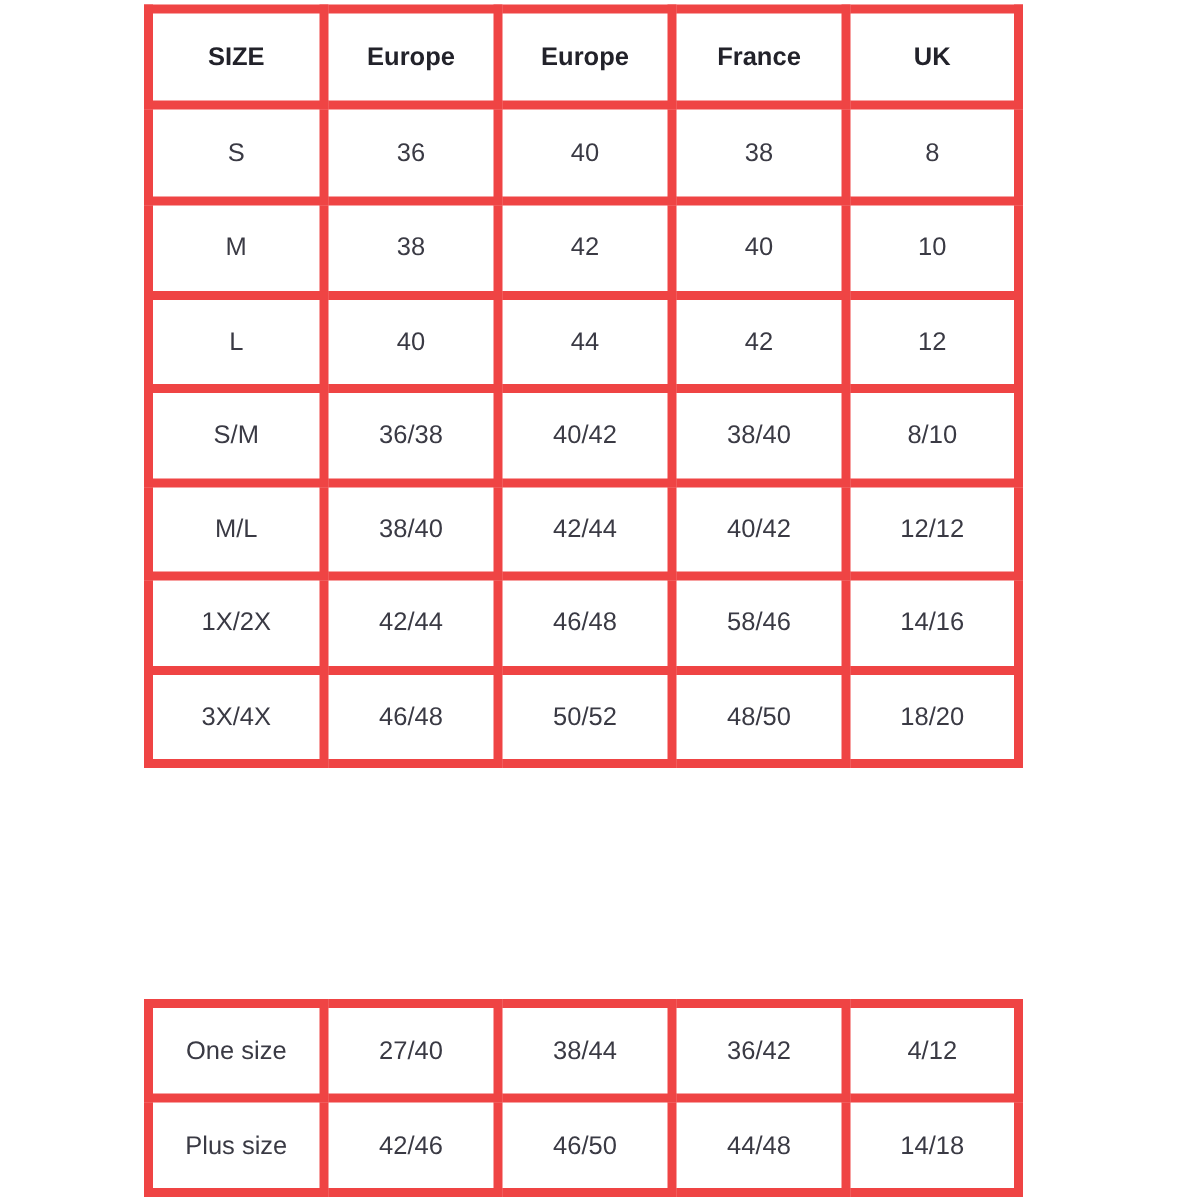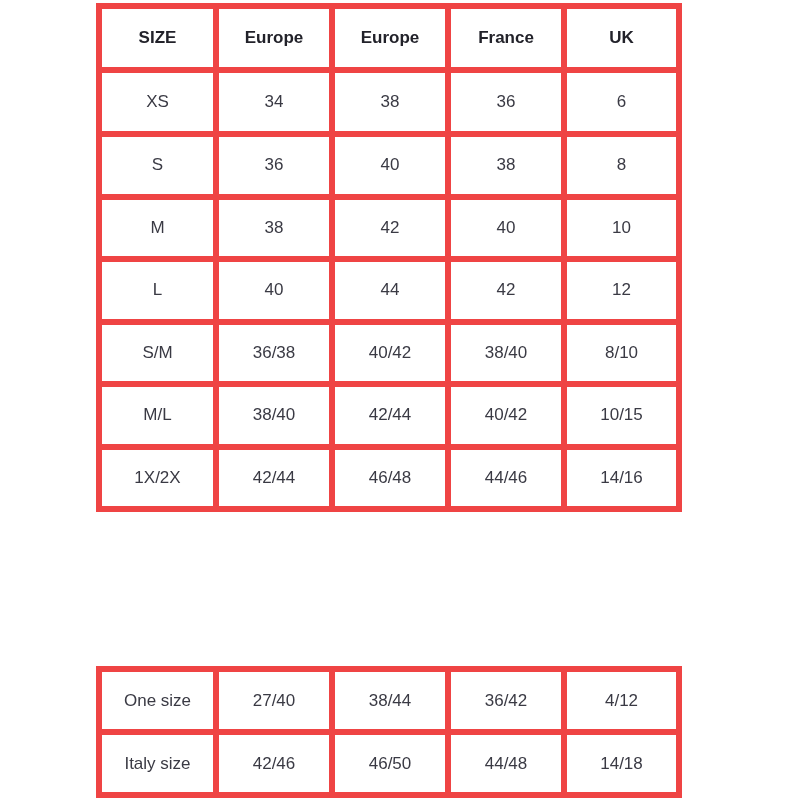--- a/index.html
+++ b/index.html
@@ -88,27 +88,20 @@
         <tr>
           <th class="rowhead">SIZE</th>
           <th>Europe</th>
           <th>Europe</th>
           <th>France</th>
           <th>UK</th>
         </tr>
       </thead>
       <tbody>
         <tr>
-          <td class="rowhead">XS</td>
-          <td>34</td>
-          <td>38</td>
-          <td>36</td>
-          <td>6</td>
-        </tr>
-        <tr>
           <td class="rowhead">S</td>
           <td>36</td>
           <td>40</td>
           <td>38</td>
           <td>8</td>
         </tr>
         <tr>
           <td class="rowhead">M</td>
           <td>38</td>
           <td>42</td>
@@ -127,28 +120,35 @@
           <td>36/38</td>
           <td>40/42</td>
           <td>38/40</td>
           <td>8/10</td>
         </tr>
         <tr>
           <td class="rowhead">M/L</td>
           <td>38/40</td>
           <td>42/44</td>
           <td>40/42</td>
-          <td>10/15</td>
+          <td>12/12</td>
         </tr>
         <tr>
           <td class="rowhead">1X/2X</td>
           <td>42/44</td>
           <td>46/48</td>
-          <td>44/46</td>
+          <td>58/46</td>
           <td>14/16</td>
+        </tr>
+        <tr>
+          <td class="rowhead">3X/4X</td>
+          <td>46/48</td>
+          <td>50/52</td>
+          <td>48/50</td>
+          <td>18/20</td>
         </tr>
       </tbody>
     </table>
   </div>
 
   <div class="table-wrap" id="secondary-table-wrap">
     <table class="size-table" id="secondary-table">
       <colgroup>
         <col class="c0">
           <col class="c1">
@@ -158,21 +158,21 @@
       </colgroup>
       <tbody>
         <tr>
           <td class="sec-rowhead">One size</td>
           <td>27/40</td>
           <td>38/44</td>
           <td>36/42</td>
           <td>4/12</td>
         </tr>
         <tr>
-          <td class="sec-rowhead">Italy size</td>
+          <td class="sec-rowhead">Plus size</td>
           <td>42/46</td>
           <td>46/50</td>
           <td>44/48</td>
           <td>14/18</td>
         </tr>
       </tbody>
     </table>
   </div>
 
 </div>

